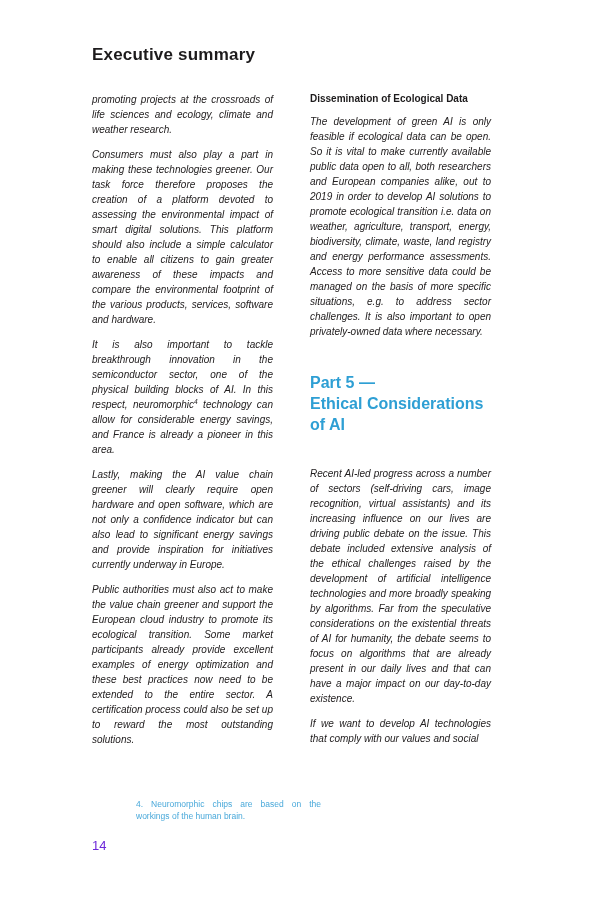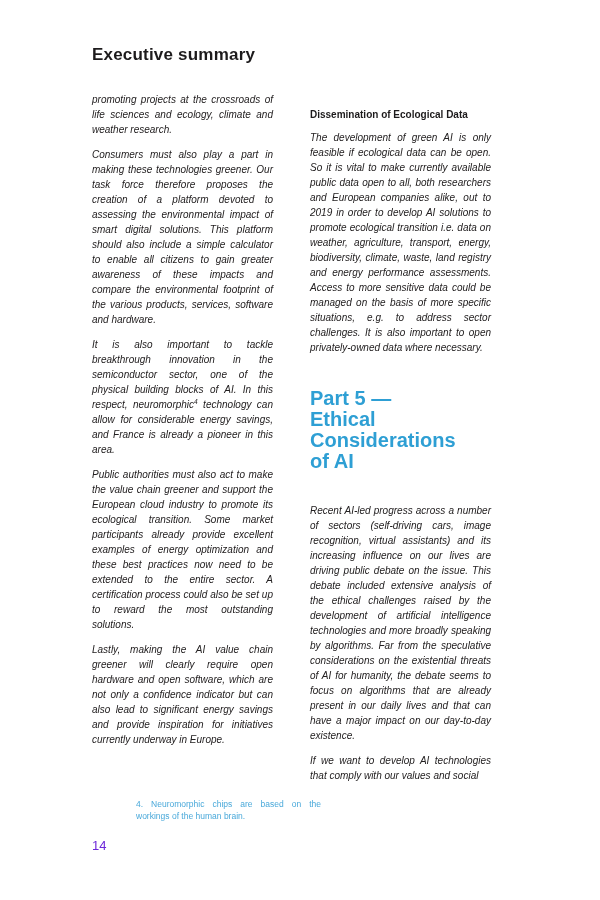--- a/index.html
+++ b/index.html
@@ -47,30 +47,30 @@
     font-style: italic;
   }
   .col h3 {
     margin: 13px 0 9px 0;
     font-size: 10px;
     line-height: 13px;
     font-weight: 700;
     color: #1d1b1c;
   }
   .col h3.first {
-    margin-top: 16px;
+    margin-top: 0;
   }
   sup.fn-marker {
     font-size: 6.5px;
     line-height: 0;
     vertical-align: super;
   }
   .part-heading {
     margin: 33px 0 31px 0;
-    font-size: 20px;
+    font-size: 16px;
     line-height: 21px;
     font-weight: 700;
     color: #2e9fd4;
   }
   .part-heading .ph-line {
     display: block;
   }
   .footnote {
     position: absolute;
     left: 92px;
@@ -96,22 +96,22 @@
 <div class="page">
 
   <h1 class="title">Executive summary</h1>
 
   <div class="columns">
 
     <div class="col">
       <p>promoting projects at the crossroads of life sciences and ecology, climate and weather research.</p>
       <p>Consumers must also play a part in making these technologies greener. Our task force therefore proposes the creation of a platform devoted to assessing the environmental impact of smart digital solutions. This platform should also include a simple calculator to enable all citizens to gain greater awareness of these impacts and compare the environmental footprint of the various products, services, software and hardware.</p>
       <p><span>It is also important to tackle breakthrough innovation in the semiconductor sector, one of the physical building blocks of AI. In this respect, neuromorphic</span><sup class="fn-marker">4</sup><span> technology can allow for considerable energy savings, and France is already a pioneer in this area.</span></p>
+      <p>Lastly, making the AI value chain greener will clearly require open hardware and open software, which are not only a confidence indicator but can also lead to significant energy savings and provide inspiration for initiatives currently underway in Europe.</p>
       <p>Public authorities must also act to make the value chain greener and support the European cloud industry to promote its ecological transition. Some market participants already provide excellent examples of energy optimization and these best practices now need to be extended to the entire sector. A certification process could also be set up to reward the most outstanding solutions.</p>
-      <p>Lastly, making the AI value chain greener will clearly require open hardware and open software, which are not only a confidence indicator but can also lead to significant energy savings and provide inspiration for initiatives currently underway in Europe.</p>
     </div>
 
     <div class="col">
       <h3 class="first">Dissemination of Ecological Data</h3>
       <p>The development of green AI is only feasible if ecological data can be open. So it is vital to make currently available public data open to all, both researchers and European companies alike, out to 2019 in order to develop AI solutions to promote ecological transition i.e. data on weather, agriculture, transport, energy, biodiversity, climate, waste, land registry and energy performance assessments. Access to more sensitive data could be managed on the basis of more specific situations, e.g. to address sector challenges. It is also important to open privately-owned data where necessary.</p>
       <h2 class="part-heading">
         <span class="ph-line">Part 5 —</span>
         <span class="ph-line">Ethical Considerations</span>
         <span class="ph-line">of AI</span>
       </h2>

